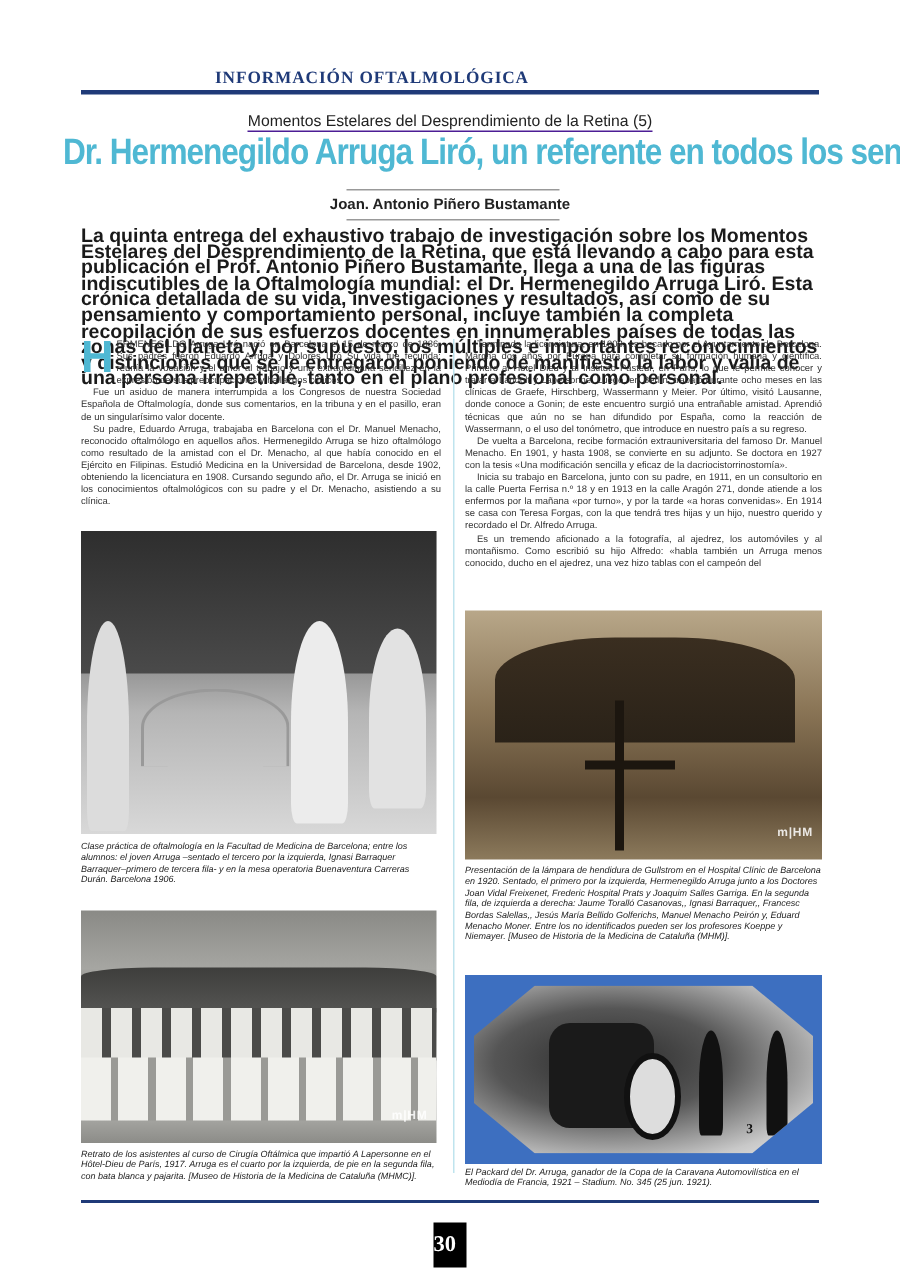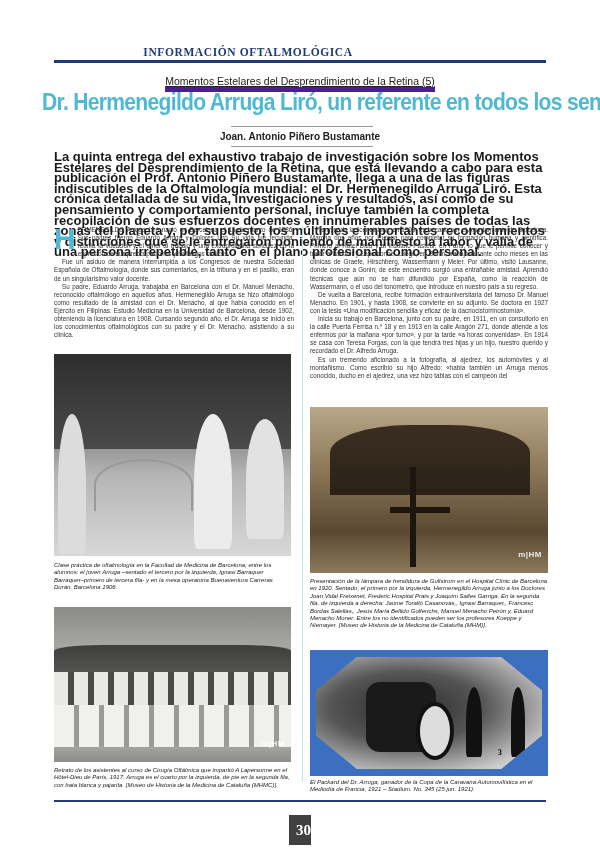--- a/index.html
+++ b/index.html
@@ -1,20 +1,20 @@
 <!DOCTYPE html>
 <html><head>
 <meta charset="utf-8">
 <style>
   html, body { margin: 0; padding: 0; background: #ffffff; }
   body { width: 600px; height: 857px; position: relative; overflow: hidden; font-family: "Liberation Sans", sans-serif; color: #222; }
   .section-header { position: absolute; top: 46px; left: 0; width: 496px; text-align: center; font-family: "Liberation Serif", serif; font-weight: bold; font-size: 11.5px; letter-spacing: 0.6px; color: #1f3a78; }
   .header-rule { position: absolute; top: 60px; left: 54px; width: 492px; height: 3px; background: #1f3a78; }
   .kicker { position: absolute; top: 75px; left: 0; width: 600px; text-align: center; font-size: 10.5px; color: #222; }
-  .kicker span { border-bottom: 5px solid #4c1d95; padding-bottom: 0; text-decoration: underline; }
+  .kicker span { border-bottom: 1px solid #4c1d95; padding-bottom: 0; }
   .title { position: absolute; top: 88px; left: 0; width: 600px; text-align: center; font-family: "Liberation Sans", sans-serif; font-weight: bold; font-size: 24.5px; color: #4fb8d3; letter-spacing: -0.8px; transform: scaleX(0.86); transform-origin: center; white-space: nowrap; }
   .author-rule { position: absolute; left: 231px; width: 142px; height: 1px; background: #999; }
   .author { position: absolute; top: 131px; left: 0; width: 600px; text-align: center; font-weight: bold; font-size: 10px; color: #222; }
   .lede { position: absolute; top: 152px; left: 54px; width: 492px; text-align: left; font-weight: bold; font-size: 13px; line-height: 10.6px; color: #1a1a1a; }
   .col { position: absolute; font-size: 6.3px; line-height: 8.1px; color: #333; text-align: justify; }
   .col p { margin: 0; text-indent: 8px; }
   .col p.first { text-indent: 0; }
   .dropcap { float: left; font-size: 30px; line-height: 24px; color: #4fb8d3; font-weight: bold; margin: 1px 2px 0 0; }
   .col-left { top: 226px; left: 54px; width: 240px; }
   .col-right { top: 226px; left: 310px; width: 238px; }
@@ -22,21 +22,21 @@
   .photo { position: absolute; overflow: hidden; }
   .caption { position: absolute; font-style: italic; font-size: 6px; line-height: 7.4px; color: #222; }
   .photo-surgery { left: 54px; top: 354px; width: 237px; height: 202px; background: linear-gradient(180deg, #5c5c5c 0%, #7d7d7d 35%, #b5b5b5 60%, #d8d8d8 100%); }
   .photo-lamp { left: 310px; top: 407px; width: 238px; height: 166px; background: linear-gradient(180deg, #b8a789 0%, #8a7556 40%, #5a4832 75%, #8c7a5c 100%); }
   .photo-group { left: 54px; top: 607px; width: 237px; height: 155px; background: linear-gradient(180deg, #8a8a86 0%, #a6a6a2 25%, #6e6e6a 45%, #d4d4d0 70%, #8c8c88 100%); }
   .photo-car-frame { left: 310px; top: 650px; width: 238px; height: 126px; background: #3d6fc0; }
   .photo-car { position: absolute; left: 6px; top: 7px; width: 226px; height: 112px; background: radial-gradient(ellipse at 40% 45%, #2a2a2a 0%, #555 40%, #c8c8c8 80%, #e8e8e8 100%); clip-path: polygon(18% 0%, 82% 0%, 100% 30%, 100% 70%, 82% 100%, 18% 100%, 0% 70%, 0% 30%); }
   .watermark { position: absolute; right: 6px; bottom: 14px; font-size: 8px; font-weight: bold; color: rgba(255,255,255,0.85); letter-spacing: 0.5px; }
   .photo-label { position: absolute; right: 40px; bottom: 12px; font-family: "Liberation Serif", serif; font-size: 9px; font-weight: bold; color: #111; }
   .footer-rule { position: absolute; top: 800px; left: 54px; width: 492px; height: 2px; background: #1f3a78; }
-  .page-number { position: absolute; top: 815px; left: 289px; width: 22px; height: 30px; background: #404040; color: #fff; font-family: "Liberation Serif", serif; font-weight: bold; font-size: 15px; line-height: 30px; text-align: right; }
+  .page-number { position: absolute; top: 815px; left: 289px; width: 22px; height: 30px; background: #000000; color: #fff; font-family: "Liberation Serif", serif; font-weight: bold; font-size: 15px; line-height: 30px; text-align: left; }
   
   .fig { position: absolute; border-radius: 50% 50% 10% 10%; }
 </style>
 </head>
 <body>
 
 <div class="section-header">INFORMACIÓN OFTALMOLÓGICA</div>
 <div class="header-rule"></div>
 
 <div class="kicker"><span>Momentos Estelares del Desprendimiento de la Retina (5)</span></div>

